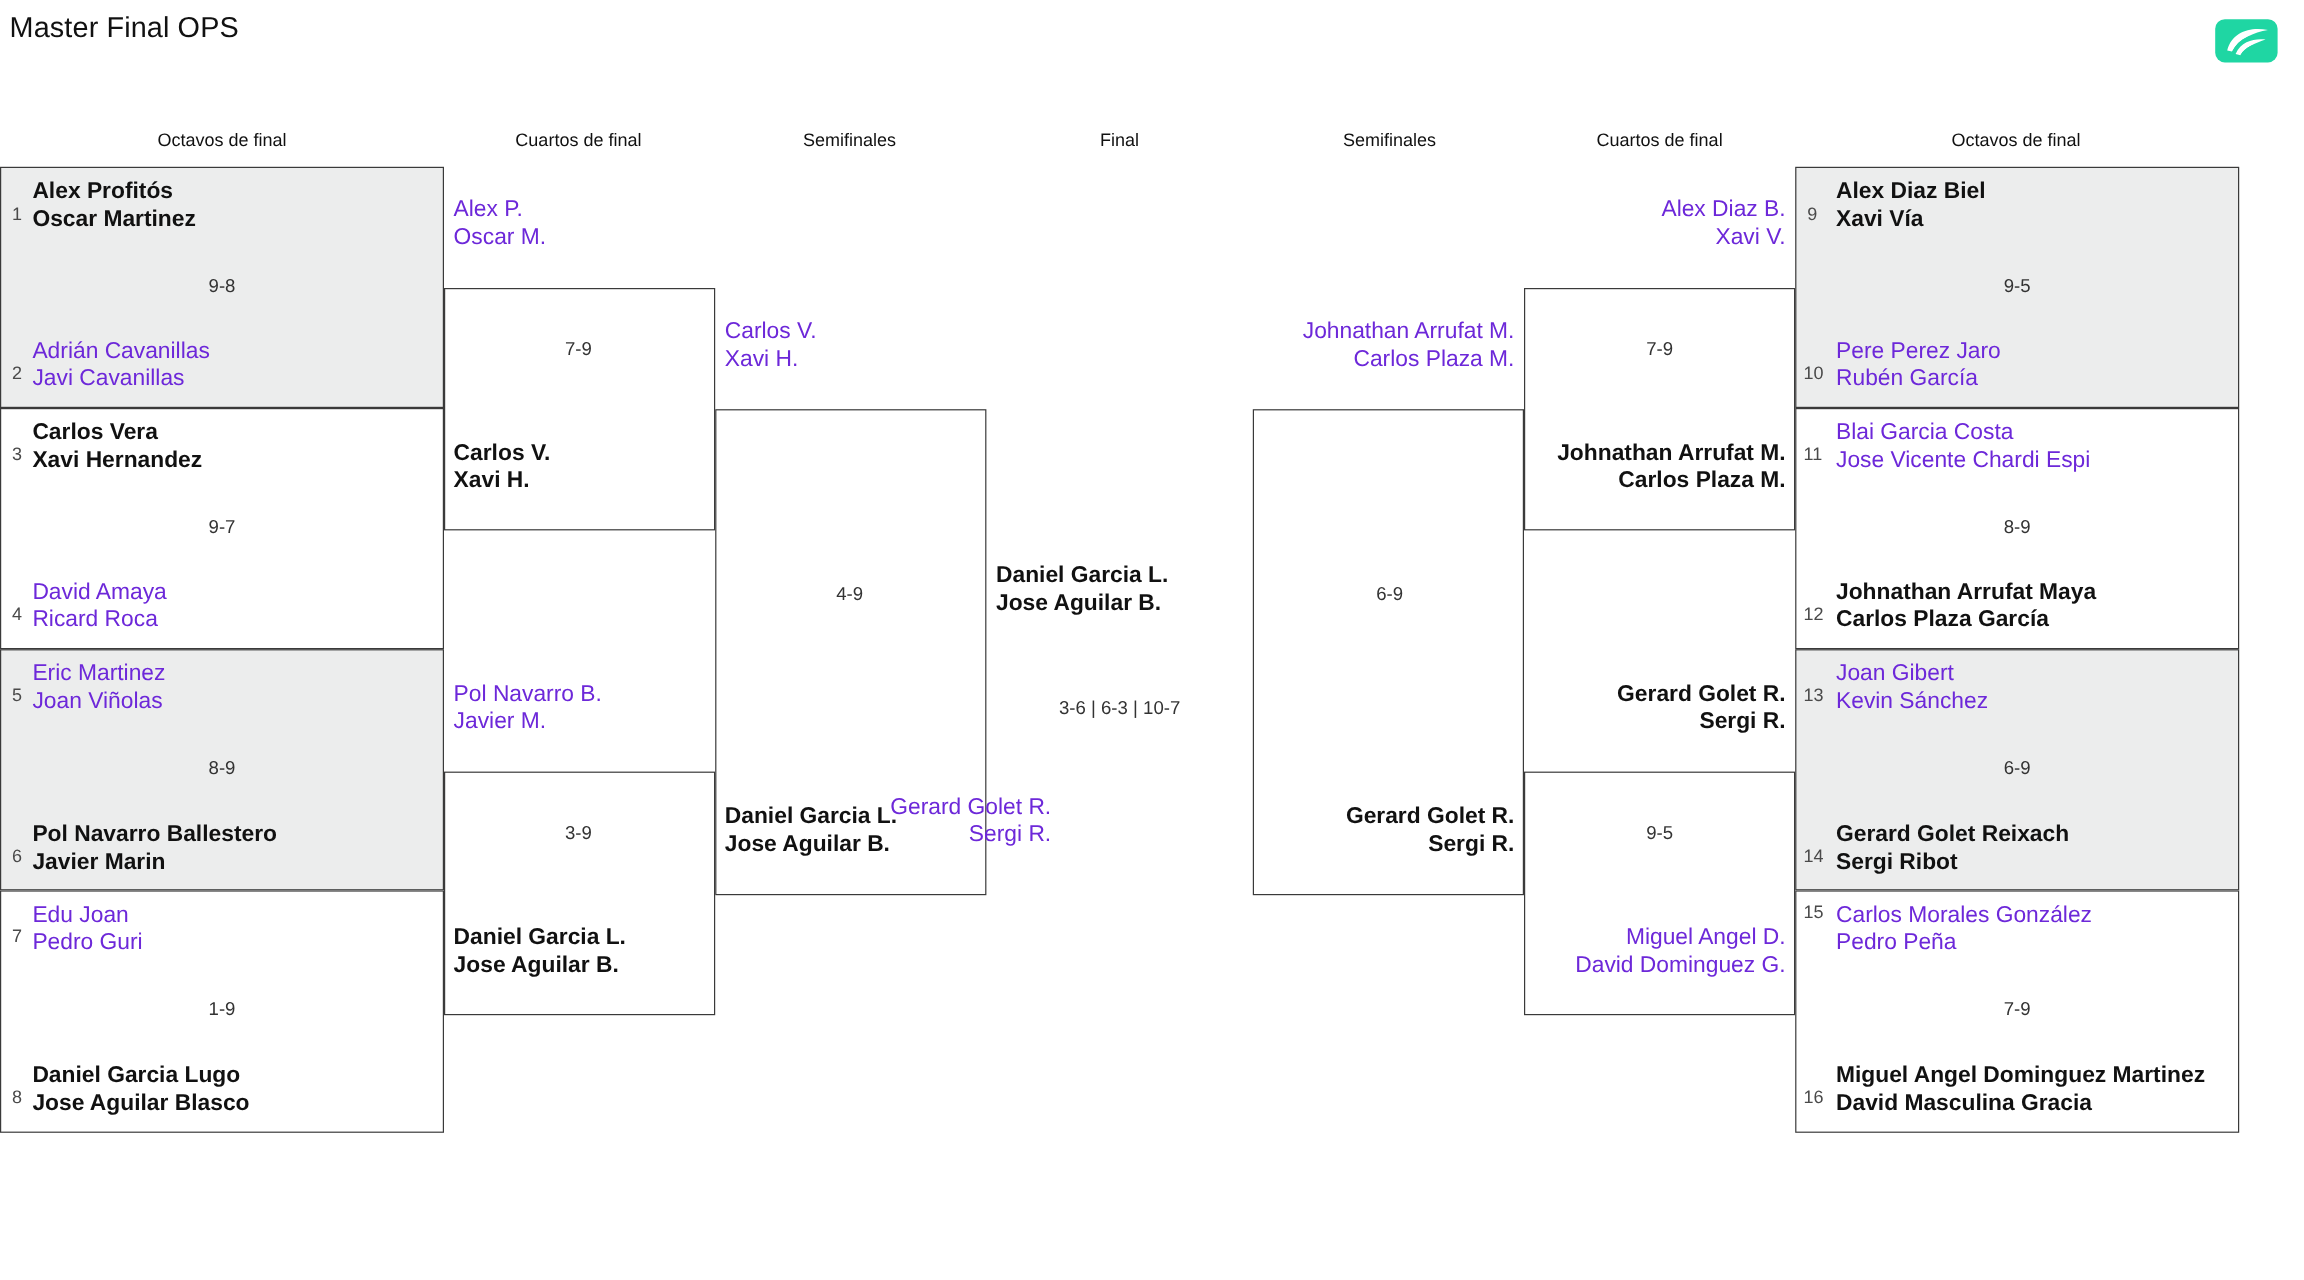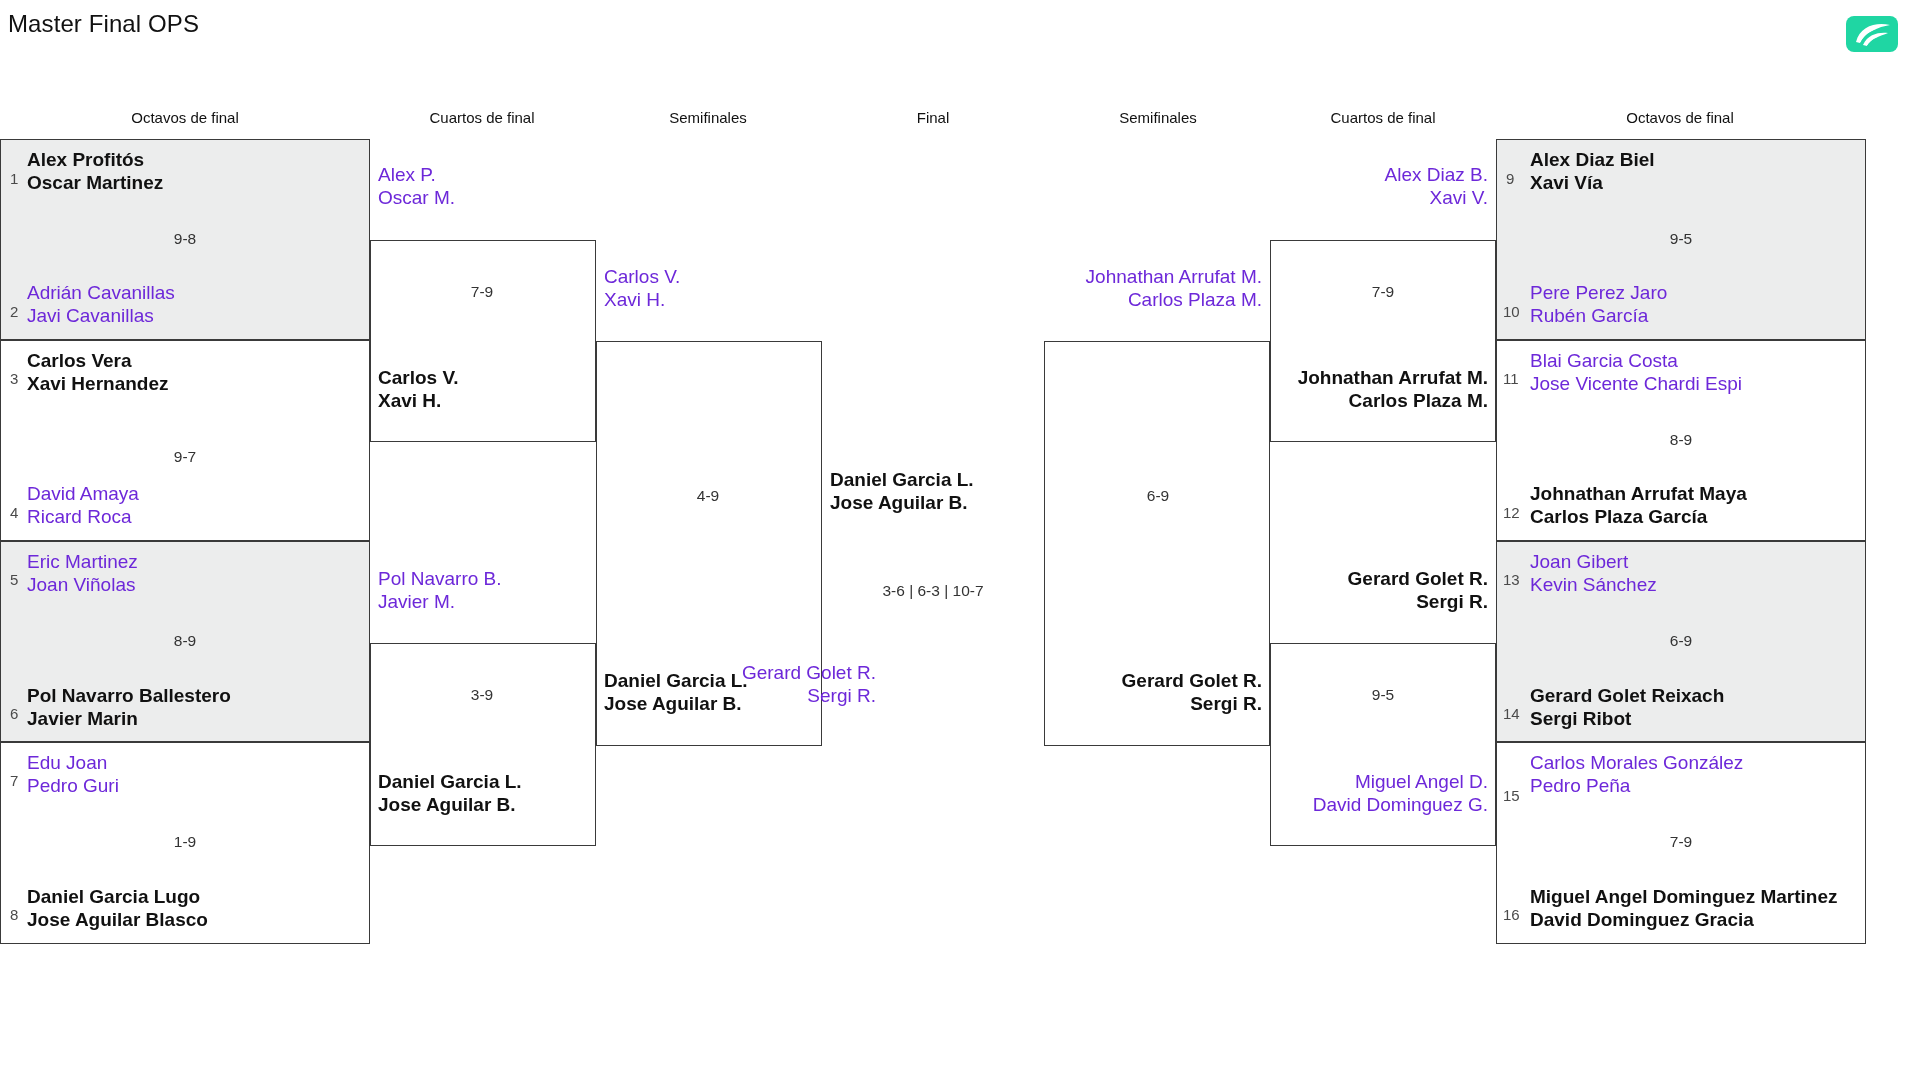--- a/index.html
+++ b/index.html
@@ -82,21 +82,21 @@
     <span class="l1 lose">Adrián Cavanillas</span>
     <span class="l2 lose">Javi Cavanillas</span>
   </div>
 
   <div class="seedbox plain" style="left:0px;top:340px;width:370px;height:201px"></div>
   <div class="seednum" style="left:10px;top:371px">3</div>
   <div class="team" style="left:27px;top:349px">
     <span class="l1 win">Carlos Vera</span>
     <span class="l2 win">Xavi Hernandez</span>
   </div>
-  <div class="score c" style="left:185px;top:448px">9-7</div>
+  <div class="score c" style="left:185px;top:431px">9-7</div>
   <div class="seednum" style="left:10px;top:505px">4</div>
   <div class="team" style="left:27px;top:482px">
     <span class="l1 lose">David Amaya</span>
     <span class="l2 lose">Ricard Roca</span>
   </div>
 
   <div class="seedbox shaded" style="left:0px;top:541px;width:370px;height:201px"></div>
   <div class="seednum" style="left:10px;top:572px">5</div>
   <div class="team" style="left:27px;top:550px">
     <span class="l1 lose">Eric Martinez</span>
@@ -232,25 +232,25 @@
     <span class="l2 lose">Kevin Sánchez</span>
   </div>
   <div class="score c" style="left:1681px;top:632px">6-9</div>
   <div class="seednum" style="left:1503px;top:706px">14</div>
   <div class="team" style="left:1530px;top:684px">
     <span class="l1 win">Gerard Golet Reixach</span>
     <span class="l2 win">Sergi Ribot</span>
   </div>
 
   <div class="seedbox plain" style="left:1496px;top:742px;width:370px;height:202px"></div>
-  <div class="seednum" style="left:1503px;top:788px">15</div>
+  <div class="seednum" style="left:1503px;top:753px">15</div>
   <div class="team" style="left:1530px;top:751px">
     <span class="l1 lose">Carlos Morales González</span>
     <span class="l2 lose">Pedro Peña</span>
   </div>
   <div class="score c" style="left:1681px;top:833px">7-9</div>
   <div class="seednum" style="left:1503px;top:907px">16</div>
   <div class="team" style="left:1530px;top:885px">
     <span class="l1 win">Miguel Angel Dominguez Martinez</span>
-    <span class="l2 win">David Dominguez Gracia</span>
+    <span class="l2 win">David Masculina Gracia</span>
   </div>
 
 </div>
 
 </body></html>

